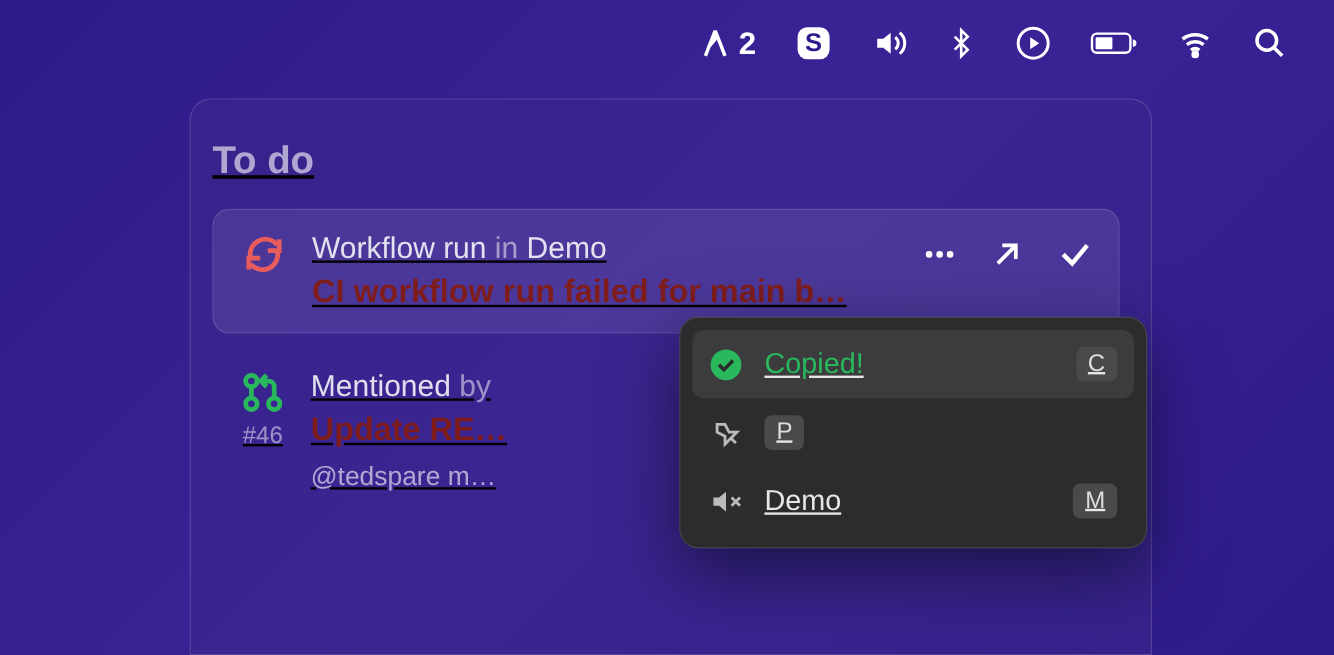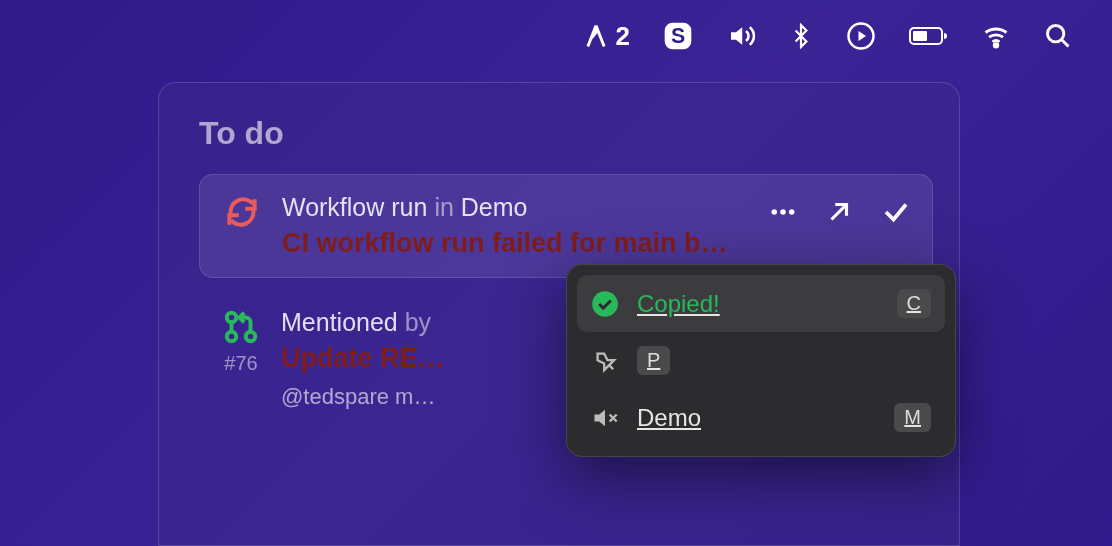--- a/index.html
+++ b/index.html
@@ -27,21 +27,22 @@
     }
     .panel {
       position: absolute;
       top: 82px;
       left: 158px;
       width: 802px;
       height: 464px;
       background: rgba(60, 40, 140, 0.55);
       border: 1px solid rgba(255,255,255,0.15);
       border-radius: 18px 18px 0 0;
-      padding: 32px 26px 0 40px;
+      padding: 32px 26px 0 18px;
+      text-decoration: underline;
     }
     .section-title {
       color: rgba(255,255,255,0.6);
       font-size: 32px;
       font-weight: 700;
       margin-bottom: 22px;
     }
     .card {
       width: 100%;
       display: flex;
@@ -249,21 +250,21 @@
   <div class="card" style="margin-top:12px">
     <div class="card-icon-col">
       <svg width="38" height="38" viewBox="0 0 24 24" fill="none" stroke="#2ab85c" stroke-width="2.5">
           <circle cx="6" cy="6" r="3"></circle>
           <circle cx="6" cy="18" r="3"></circle>
           <circle cx="18" cy="18" r="3"></circle>
           <path d="M6 9 L6 15"></path>
           <path d="M18 15 L18 9 a3 3 0 0 0 -3 -3 L12 6"></path>
           <path d="M14 3 L11 6 L14 9"></path>
         </svg>
-      <span class="card-num">#76</span>
+      <span class="card-num">#46</span>
     </div>
     <div class="card-body">
       <div class="card-header">
         <span>Mentioned</span>
         <span class="in-word">by</span>
       </div>
       <div class="card-title">Update RE…</div>
       <div class="card-sub">@tedspare m…</div>
     </div>
     <div class="card-time">1h</div>

